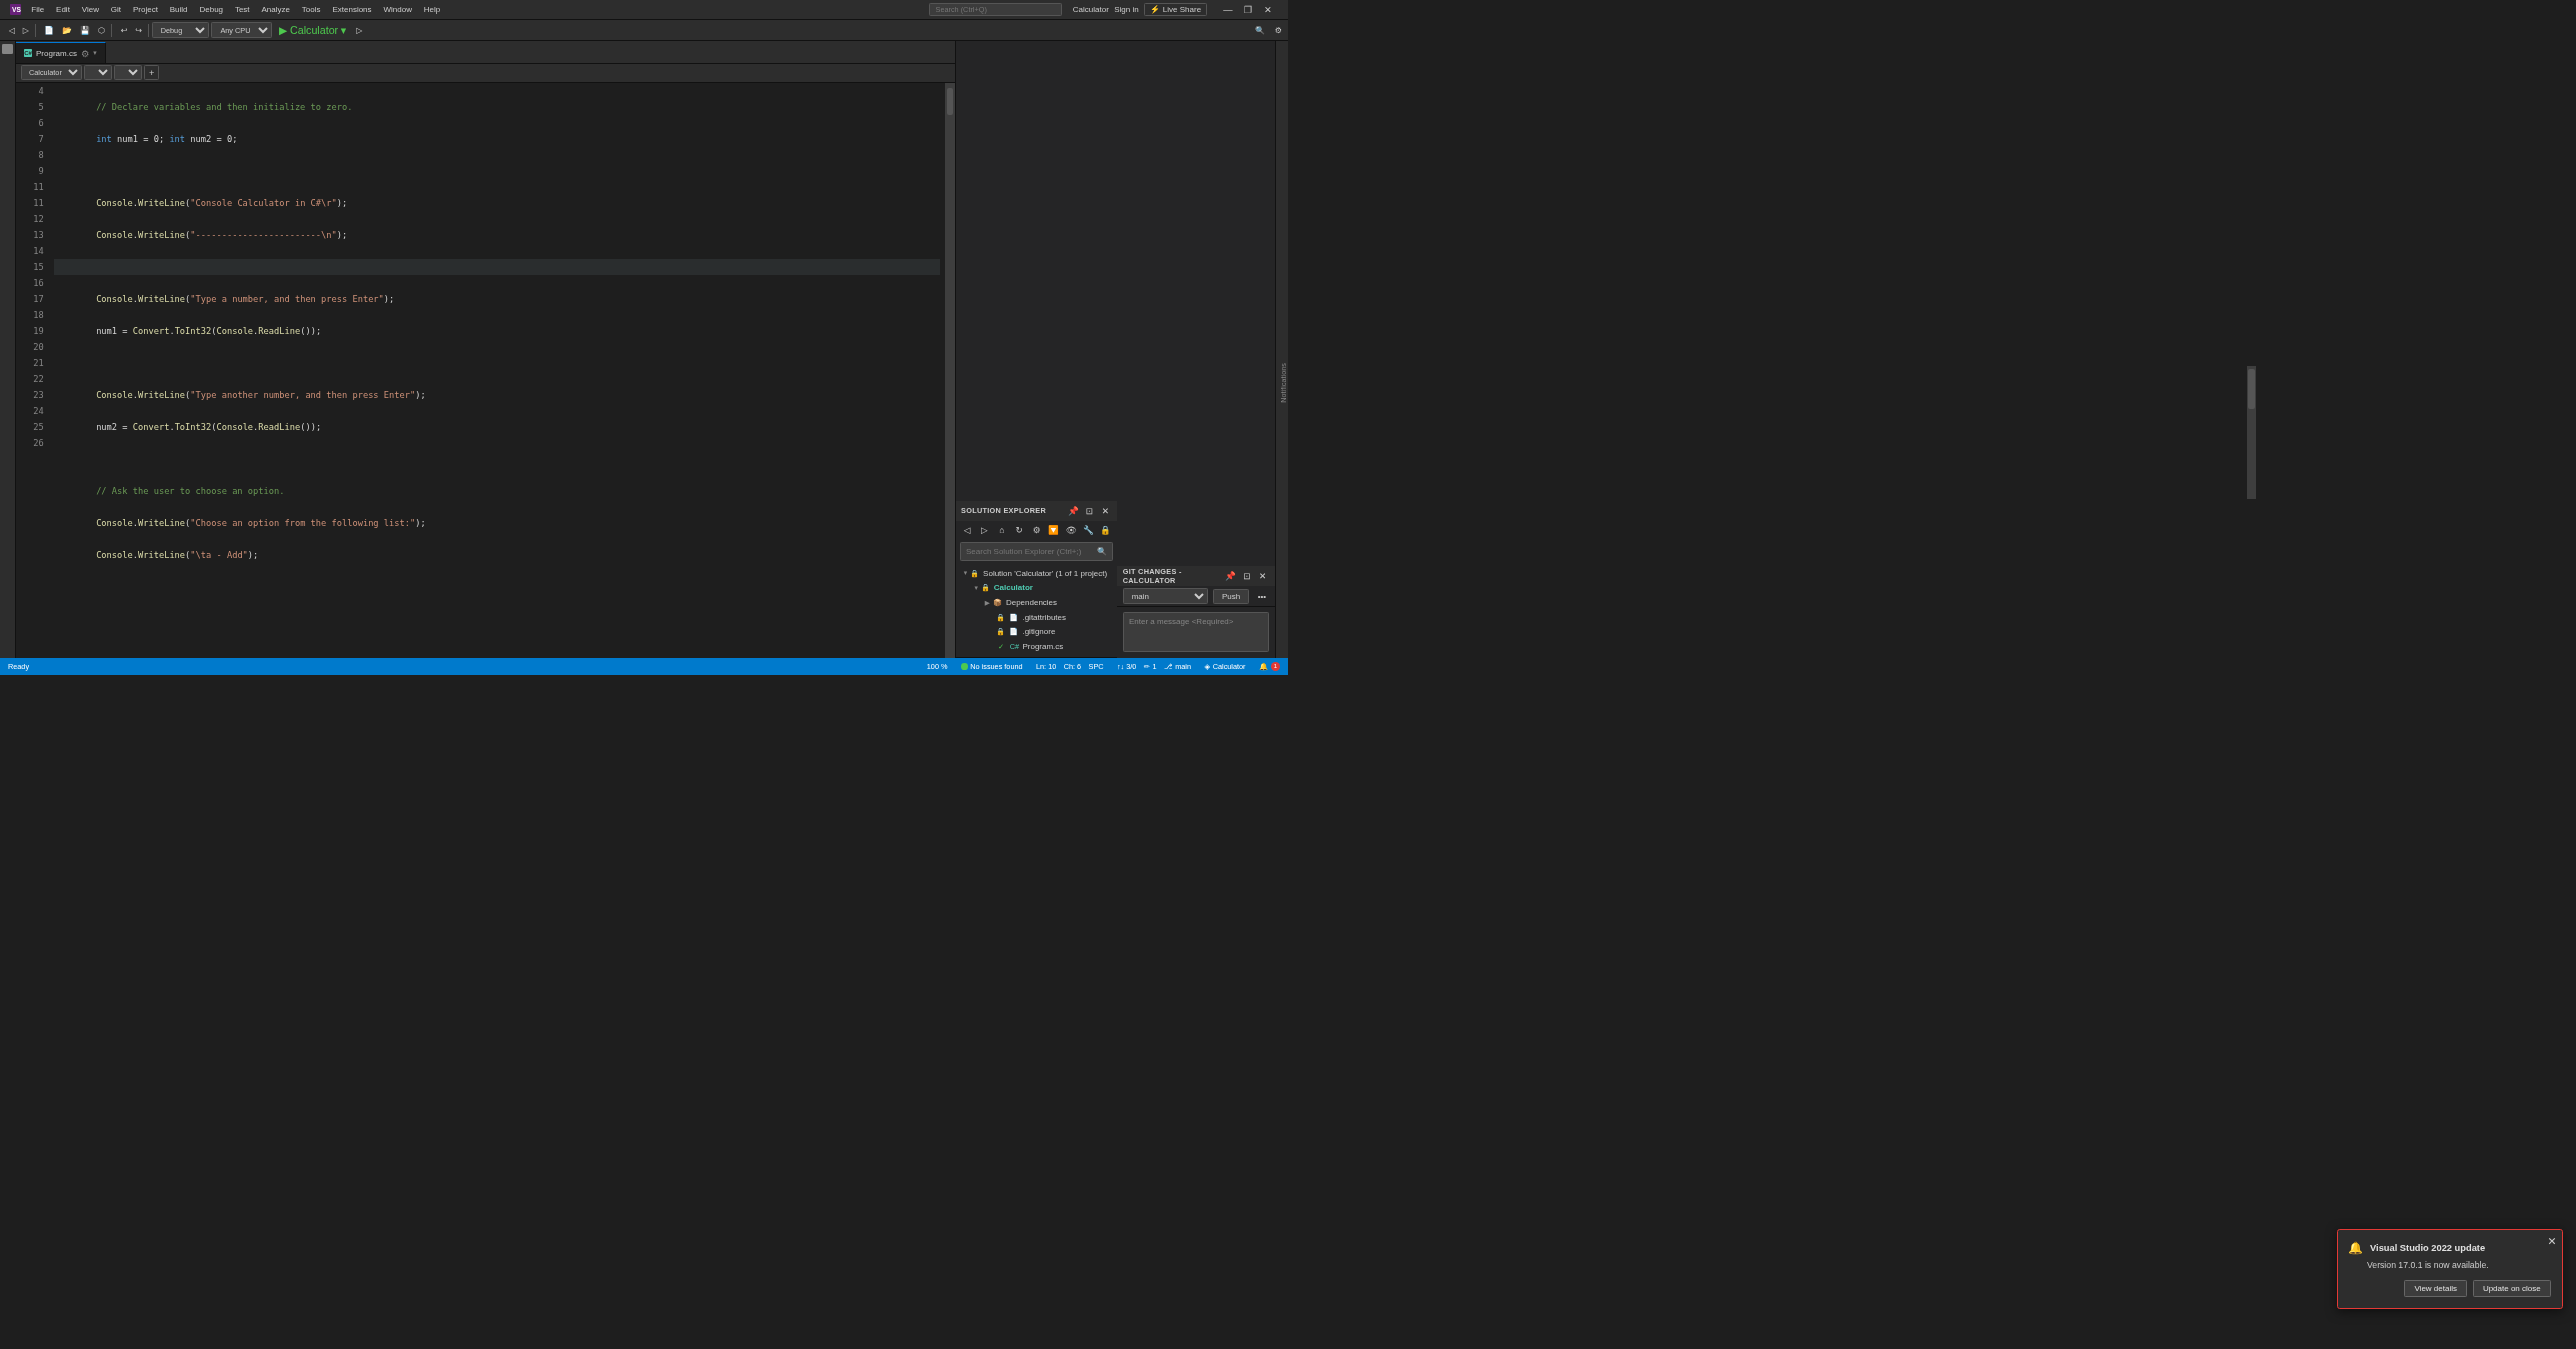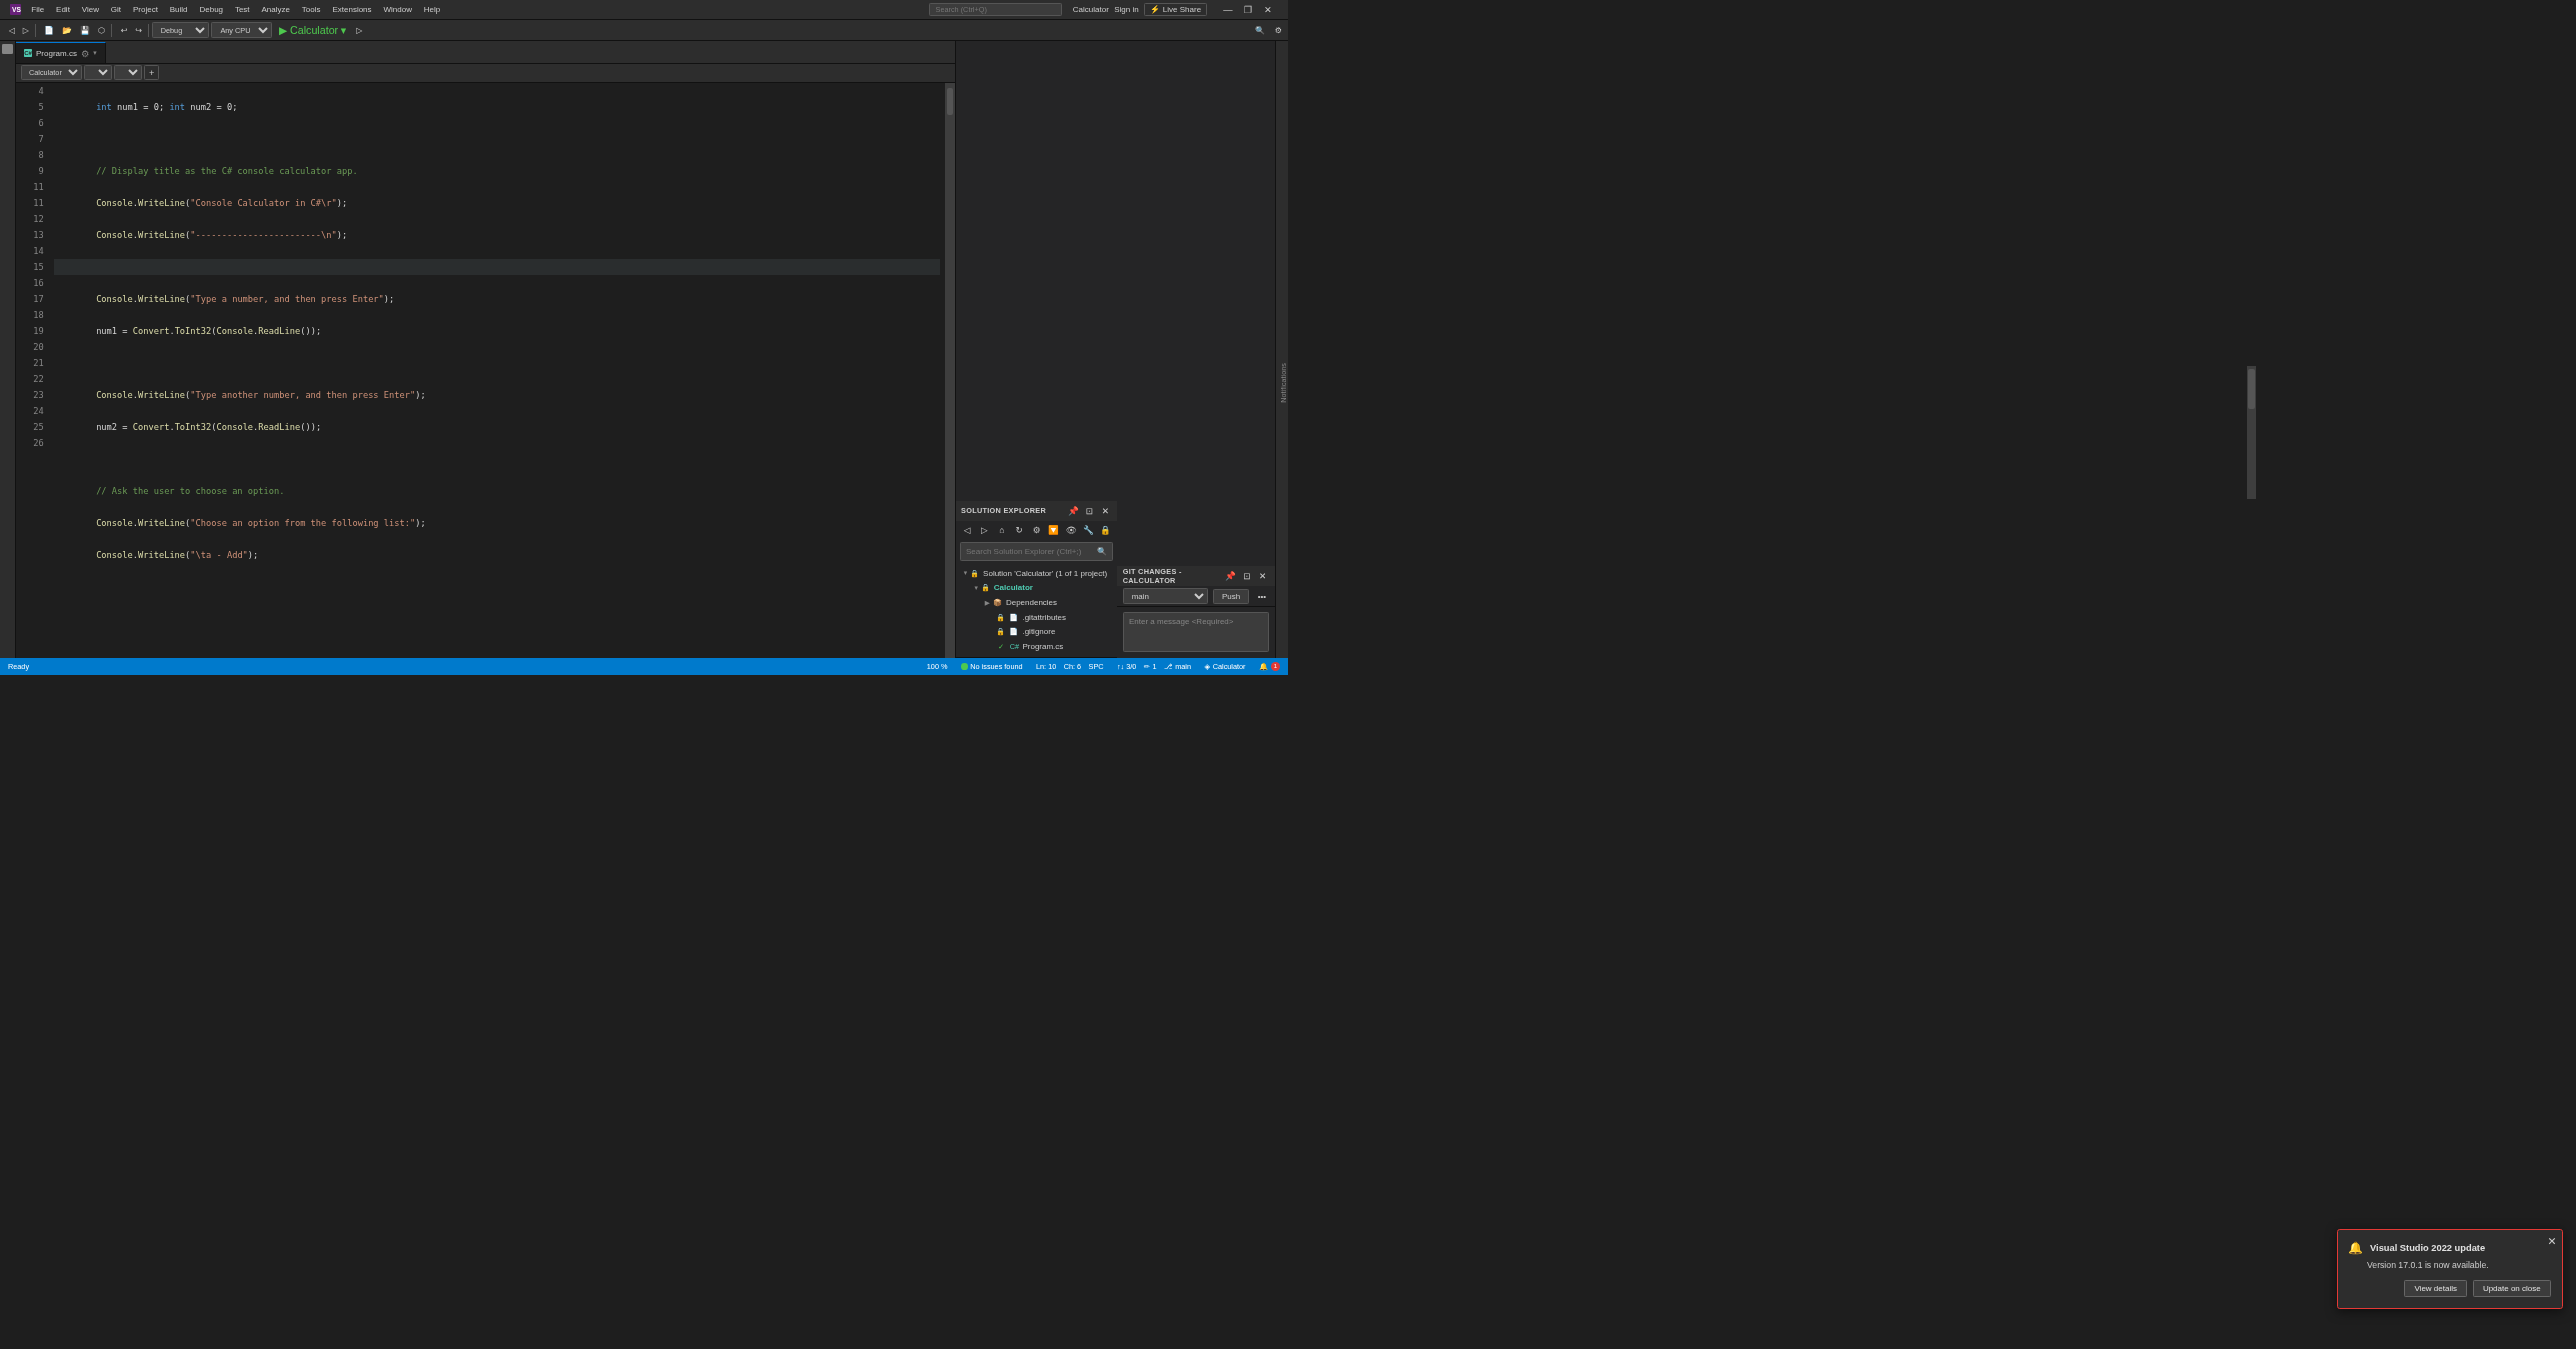--- a/index.html
+++ b/index.html
@@ -694,23 +694,23 @@
         <div>19</div>
         <div>20</div>
         <div>21</div>
         <div>22</div>
         <div>23</div>
         <div>24</div>
         <div>25</div>
         <div>26</div>
       </div>
       <div class="code-content">
+<div class="code-line"><span class="c-green">        // Declare variables and then initialize to zero.</span></div>
 <div class="code-line"><span class="c-white">        </span><span class="c-keyword">int</span><span class="c-white"> num1 = 0; </span><span class="c-keyword">int</span><span class="c-white"> num2 = 0;</span></div>
 <div class="code-line">&nbsp;</div>
-<div class="code-line"><span class="c-green">        // Display title as the C# console calculator app.</span></div>
 <div class="code-line"><span class="c-white">        </span><span class="c-yellow">Console</span><span class="c-white">.</span><span class="c-yellow">WriteLine</span><span class="c-white">(</span><span class="c-string">"Console Calculator in C#\r"</span><span class="c-white">);</span></div>
 <div class="code-line"><span class="c-white">        </span><span class="c-yellow">Console</span><span class="c-white">.</span><span class="c-yellow">WriteLine</span><span class="c-white">(</span><span class="c-string">"------------------------\n"</span><span class="c-white">);</span></div>
 <div class="code-line highlighted" style="background:#2a2d2e;display:block;width:100%;">&nbsp;</div>
 <div class="code-line"><span class="c-white">        </span><span class="c-yellow">Console</span><span class="c-white">.</span><span class="c-yellow">WriteLine</span><span class="c-white">(</span><span class="c-string">"Type a number, and then press Enter"</span><span class="c-white">);</span></div>
 <div class="code-line"><span class="c-white">        num1 = </span><span class="c-yellow">Convert</span><span class="c-white">.</span><span class="c-yellow">ToInt32</span><span class="c-white">(</span><span class="c-yellow">Console</span><span class="c-white">.</span><span class="c-yellow">ReadLine</span><span class="c-white">());</span></div>
 <div class="code-line">&nbsp;</div>
 <div class="code-line"><span class="c-white">        </span><span class="c-yellow">Console</span><span class="c-white">.</span><span class="c-yellow">WriteLine</span><span class="c-white">(</span><span class="c-string">"Type another number, and then press Enter"</span><span class="c-white">);</span></div>
 <div class="code-line"><span class="c-white">        num2 = </span><span class="c-yellow">Convert</span><span class="c-white">.</span><span class="c-yellow">ToInt32</span><span class="c-white">(</span><span class="c-yellow">Console</span><span class="c-white">.</span><span class="c-yellow">ReadLine</span><span class="c-white">());</span></div>
 <div class="code-line">&nbsp;</div>
 <div class="code-line"><span class="c-green">        // Ask the user to choose an option.</span></div>

